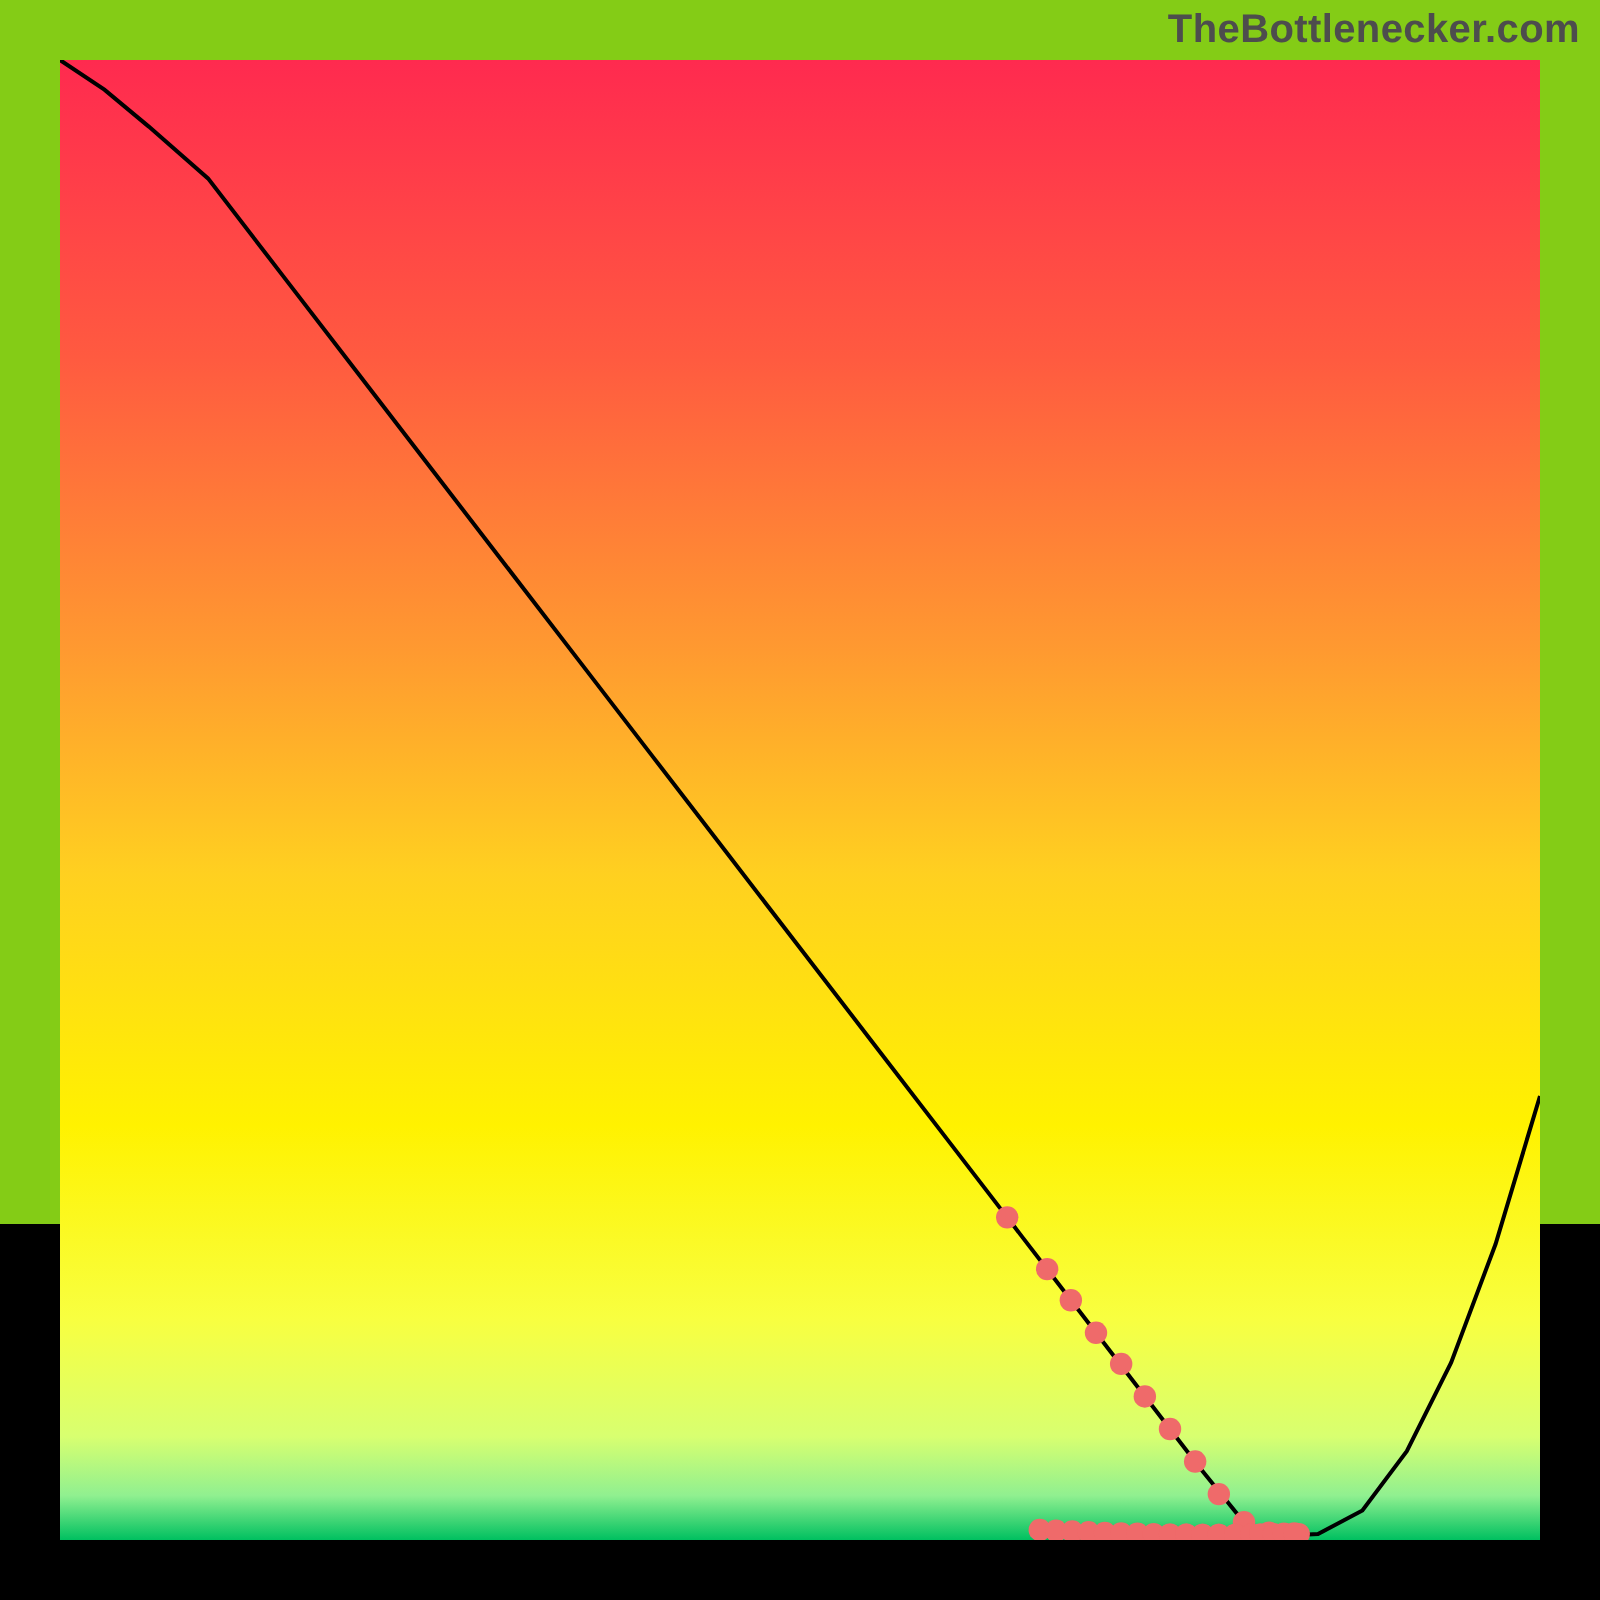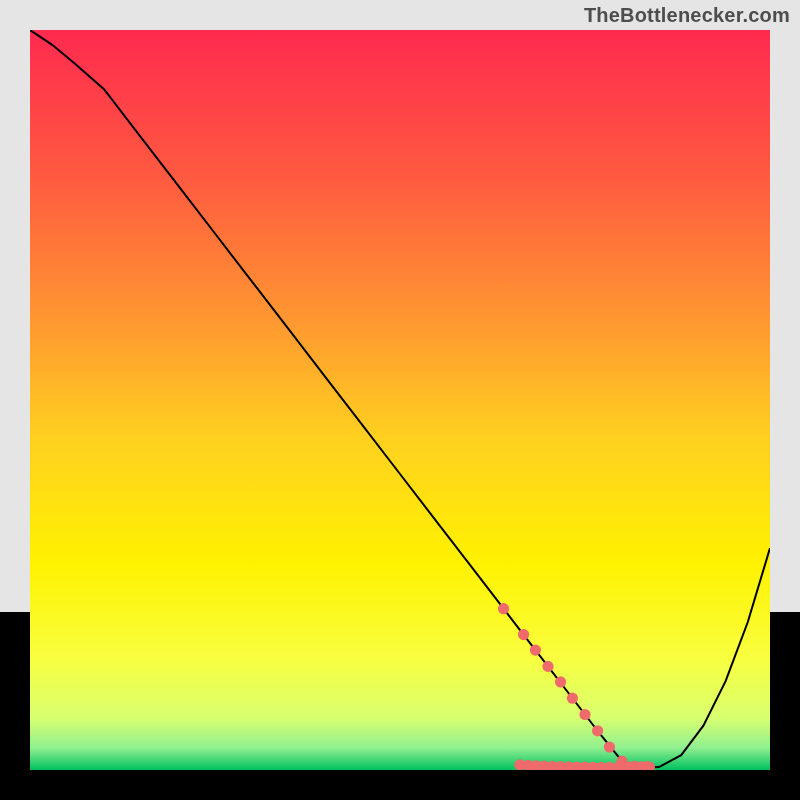--- a/index.html
+++ b/index.html
@@ -8,21 +8,21 @@
     background: #000;
     width: 800px;
     height: 800px;
     overflow: hidden;
     position: relative;
     font-family: Arial, Helvetica, sans-serif;
   }
   .outer {
     width: 800px;
     height: 612px;
-    background: #e5e5e5;
+    background: #84cc16;
     position: relative;
   }
   .plot {
     position: absolute;
     left: 30px;
     top: 30px;
     width: 740px;
     height: 740px;
   }
   .plot svg {

